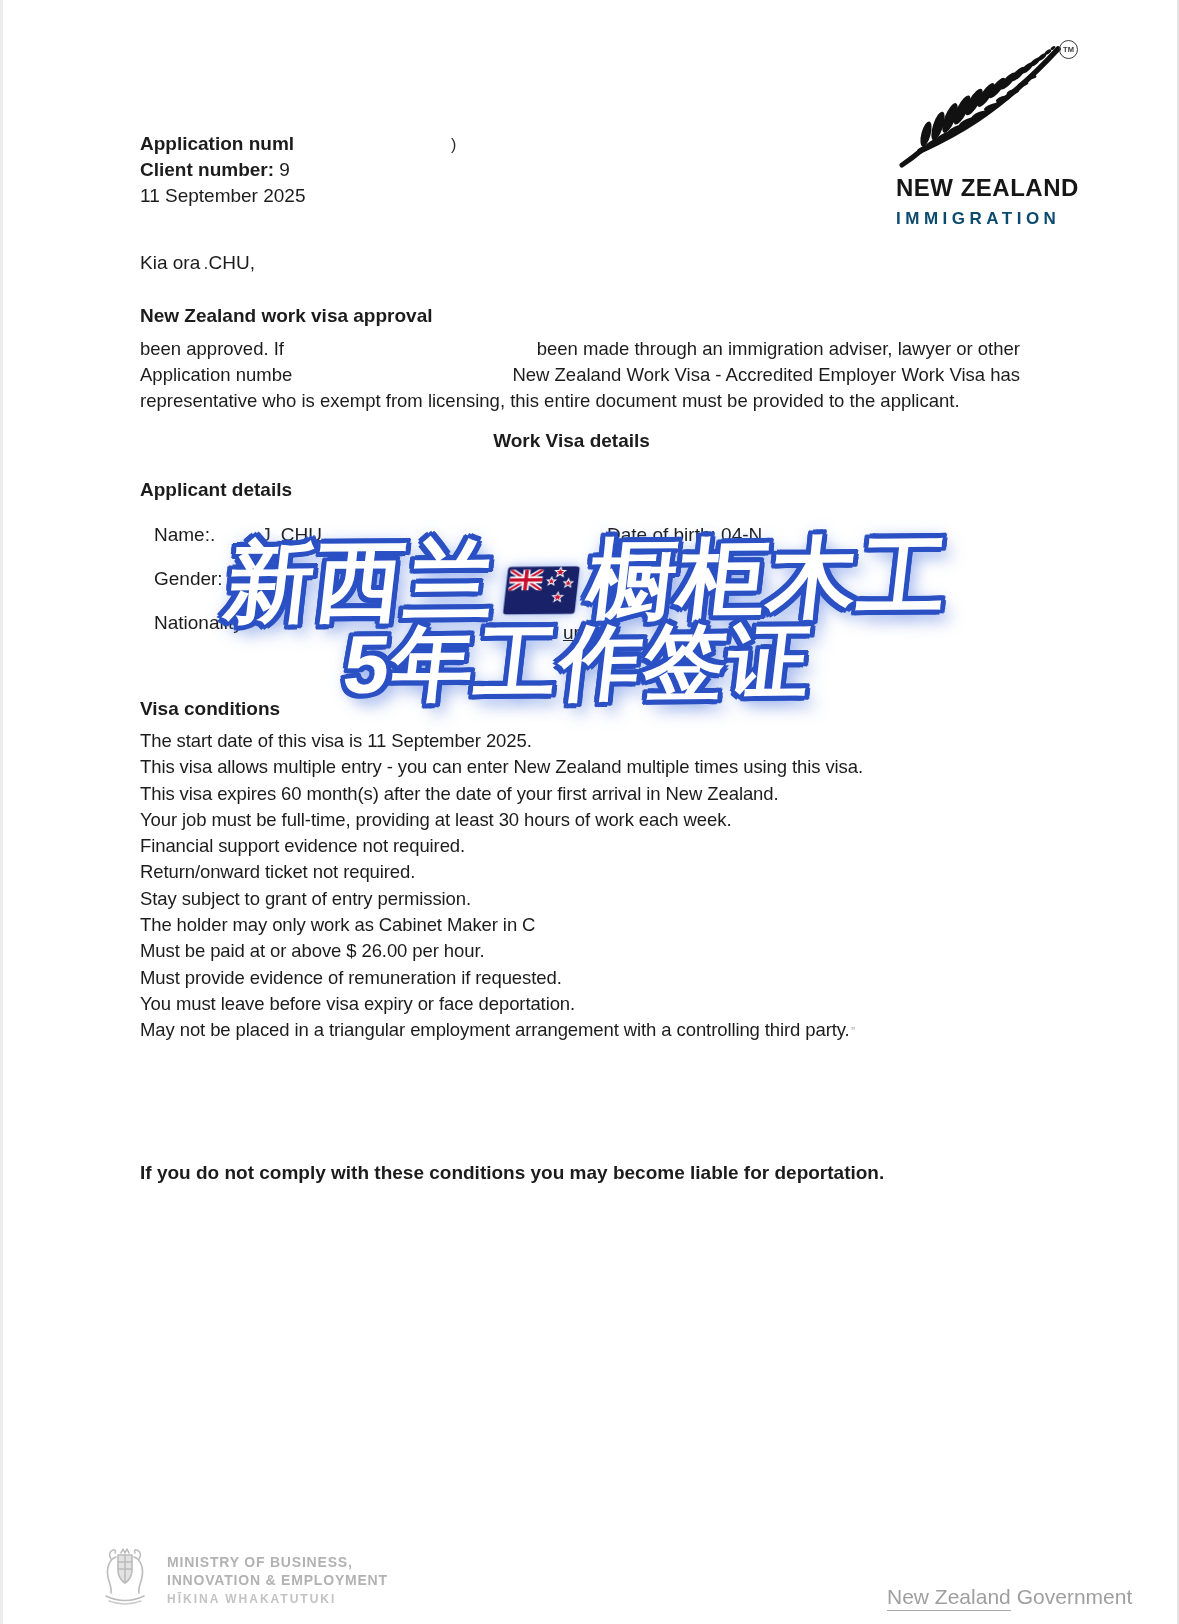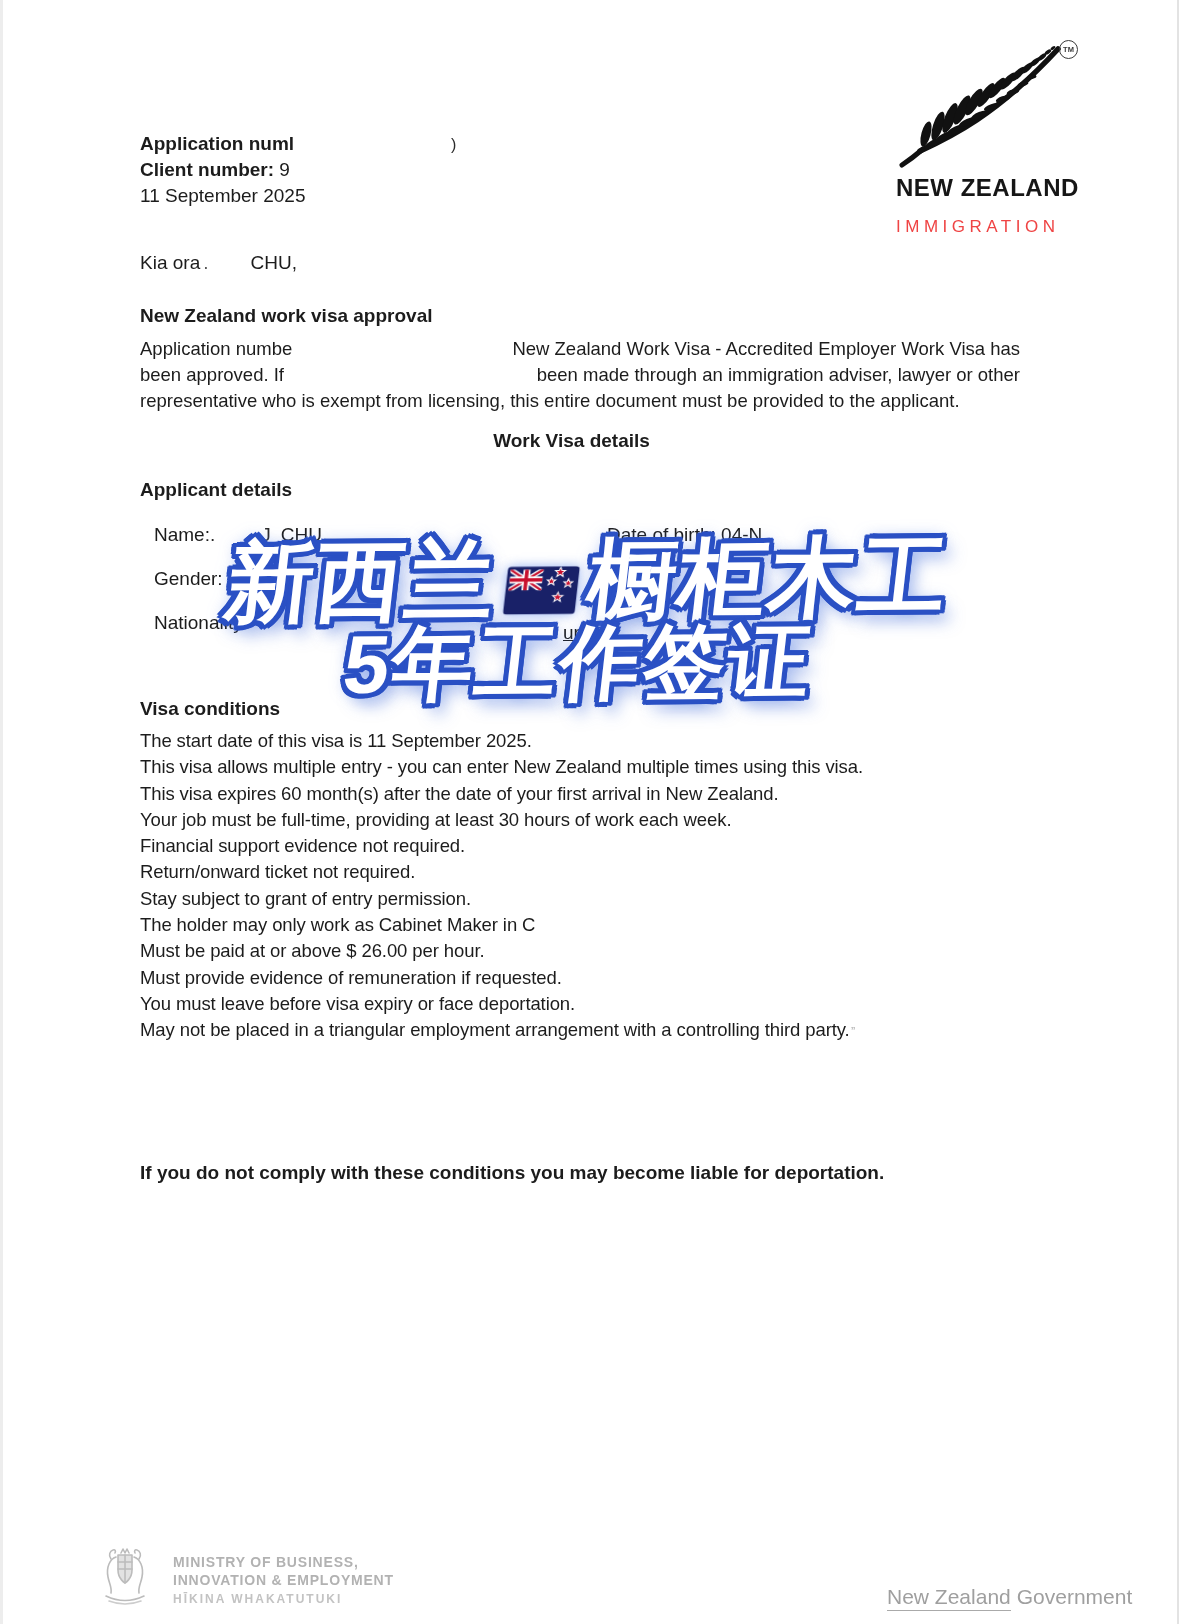--- a/index.html
+++ b/index.html
@@ -13,26 +13,26 @@
   .header-meta .lbl { font-weight:bold; }
   .stray-paren { position:absolute; left:311px; top:1px; font-size:16px; color:#2b2b2b; }
 
   
   .logo-block { position:absolute; left:893px; top:38px; width:200px; }
   .fern-wrap { position:relative; width:172px; height:132px; }
   .tm-badge { position:absolute; right:-10px; top:2px; width:19px; height:19px; border:1.5px solid #3a3a3a;
               border-radius:50%; font-size:7.5px; font-weight:bold; color:#3a3a3a;
               display:flex; align-items:center; justify-content:center; letter-spacing:0; }
   .logo-brand { font-size:24px; font-weight:bold; letter-spacing:0.5px; color:#161616; margin-top:4px; }
-  .logo-division { font-size:17px; font-weight:400; letter-spacing:4.5px; color:#ef4444; margin-top:15px; }
+  .logo-division { font-size:17px; font-weight:700; letter-spacing:4.5px; color:#0c4a6e; margin-top:7px; }
 
   
   .greeting { position:absolute; left:137px; top:252px; font-size:19px; }
   .greeting .dot { color:#555; margin-left:3px; }
-  .greeting .surname { margin-left:42px; }
+  .greeting .surname { }
 
   
   .approval { position:absolute; left:137px; top:303px; width:950px; font-size:18.5px; line-height:26px; }
   .approval-heading { font-weight:bold; font-size:19px; margin-bottom:7px; }
   .para-split { display:flex; justify-content:space-between; width:880px; }
   .para-full { white-space:nowrap; }
 
   
   .section-title { position:absolute; left:137px; top:430px; width:863px; text-align:center;
                    font-weight:bold; font-size:19px; }
@@ -67,21 +67,21 @@
   .conditions-title { font-weight:bold; font-size:19px; margin-bottom:8px; }
   .condition-line { font-size:18.5px; line-height:26.3px; letter-spacing:-0.1px; }
   .faint-mark { position:absolute; left:711px; top:326px; color:#b0b0b0; font-size:13px; }
 
   
   .warning { position:absolute; left:137px; top:1162px; font-weight:bold; font-size:19px; }
 
   
   .footer-ministry { position:absolute; left:94px; top:1541px; display:flex; align-items:flex-start; }
   .coat-of-arms { width:56px; height:66px; }
-  .ministry-text { margin-left:20px; margin-top:12px; }
+  .ministry-text { margin-left:14px; margin-top:12px; }
   .ministry-l1, .ministry-l2 { font-size:14px; font-weight:bold; letter-spacing:0.8px;
                                color:#b2b2b2; line-height:18px; }
   .ministry-l3 { font-size:12px; font-weight:600; letter-spacing:2px; color:#c3c3c3; margin-top:3px; }
   .footer-govt { position:absolute; left:884px; top:1585px; font-size:21px; color:#9f9f9f; }
   .govt-nz { border-bottom:1.5px solid #aaaaaa; padding-bottom:2px; }
   .govt-word { margin-left:6px;text-align:right; }
 </style>
 </head>
 <body>
 
@@ -136,26 +136,26 @@
     <div class="logo-division">IMMIGRATION</div>
   </div>
 
   <div class="greeting">
     <span>Kia ora</span><span class="dot">.</span><span class="surname">CHU,</span>
   </div>
 
   <div class="approval">
     <div class="approval-heading">New Zealand work visa approval</div>
     <div class="para-split">
+      <span>been approved. If</span>
+      <span>been made through an immigration adviser, lawyer or other</span>
+    </div>
+    <div class="para-split">
       <span>Application numbe</span>
       <span>New Zealand Work Visa - Accredited Employer Work Visa has</span>
-    </div>
-    <div class="para-split">
-      <span>been approved. If</span>
-      <span>been made through an immigration adviser, lawyer or other</span>
     </div>
     <div class="para-full">representative who is exempt from licensing, this entire document must be provided to the applicant.</div>
   </div>
 
   <div class="section-title">Work Visa details</div>
   <div class="applicant-title">Applicant details</div>
 
   <div class="detail-row row-1">
     <span>Name:</span><span class="dot frag">.</span><span class="frag name-frag">J</span><span class="name-val">CHU</span>
     <span class="right-col"><span>Date of birth:</span><span> 04-N</span></span>

